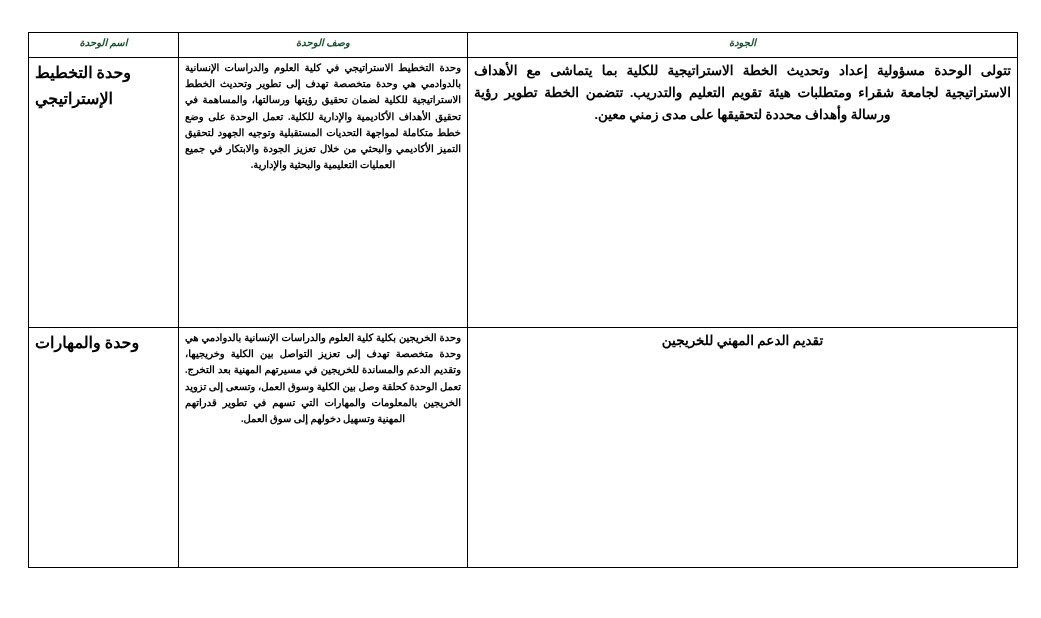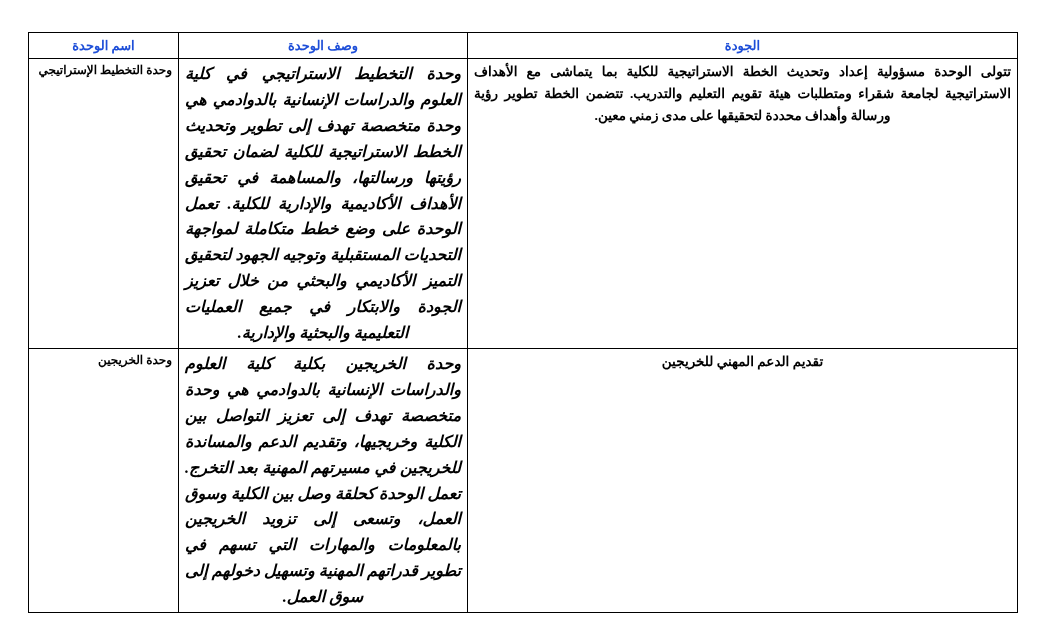--- a/index.html
+++ b/index.html
@@ -36,55 +36,55 @@
   .doc-table th {
     border: 1px solid #000000;
     vertical-align: top;
     padding: 2px 6px 2px 6px;
     font-weight: bold;
     line-height: 1.62;
   }
 
   
   .hdr-cell {
-    color: #1d4ed8;
-    font-size: 13px;
+    color: #14532d;
+    font-size: 10px;
     text-align: center;
     height: 20px;
     line-height: 1.35;
     padding-top: 3px;
     padding-bottom: 3px;
     font-weight: bold;
+    font-style: italic;
   }
   .hdr-name   { text-align: center; }
   .hdr-desc   { text-align: center; margin-top: 40px; }
   .hdr-tasks  { text-align: center; }
 
   
   col.c-name  { width: 150px; }
   col.c-desc  { width: 289px; }
   col.c-tasks { width: 550px; }
 
   
   .cell-name {
-    font-size: 12px;
-    text-align: right;
+    font-size: 16px;
+    text-align: left;
     line-height: 1.62;
     padding-top: 5px;
     margin-left: 20px;
   }
   .cell-desc {
-    font-size: 16px;
+    font-size: 10px;
     text-align: justify;
     text-align-last: center;
     line-height: 1.62;
     padding-top: 5px;
     padding-right: 10px;
     padding-left: 10px;
-    font-style: italic;
   }
   .cell-tasks {
     font-size: 13.5px;
     text-align: justify;
     text-align-last: center;
     line-height: 1.62;
     padding-top: 5px;
     padding-right: 8px;
     padding-left: 8px;
     margin-top: 44px;
@@ -117,18 +117,18 @@
     </thead>
     <tbody>
       <tr class="row-1">
         <td class="cell-tasks">تتولى الوحدة مسؤولية إعداد وتحديث الخطة الاستراتيجية للكلية بما يتماشى مع الأهداف الاستراتيجية لجامعة شقراء ومتطلبات هيئة تقويم التعليم والتدريب. تتضمن الخطة تطوير رؤية ورسالة وأهداف محددة لتحقيقها على مدى زمني معين.</td>
         <td class="cell-desc">وحدة التخطيط الاستراتيجي في كلية العلوم والدراسات الإنسانية بالدوادمي هي وحدة متخصصة تهدف إلى تطوير وتحديث الخطط الاستراتيجية للكلية لضمان تحقيق رؤيتها ورسالتها، والمساهمة في تحقيق الأهداف الأكاديمية والإدارية للكلية. تعمل الوحدة على وضع خطط متكاملة لمواجهة التحديات المستقبلية وتوجيه الجهود لتحقيق التميز الأكاديمي والبحثي من خلال تعزيز الجودة والابتكار في جميع العمليات التعليمية والبحثية والإدارية.</td>
         <td class="cell-name">وحدة التخطيط الإستراتيجي</td>
       </tr>
       <tr class="row-2">
         <td class="cell-tasks single-line">تقديم الدعم المهني للخريجين</td>
         <td class="cell-desc">وحدة الخريجين بكلية كلية العلوم والدراسات الإنسانية بالدوادمي هي وحدة متخصصة تهدف إلى تعزيز التواصل بين الكلية وخريجيها، وتقديم الدعم والمساندة للخريجين في مسيرتهم المهنية بعد التخرج. تعمل الوحدة كحلقة وصل بين الكلية وسوق العمل، وتسعى إلى تزويد الخريجين بالمعلومات والمهارات التي تسهم في تطوير قدراتهم المهنية وتسهيل دخولهم إلى سوق العمل.</td>
-        <td class="cell-name">وحدة الخريجين</td>
+        <td class="cell-name">وحدة والمهارات</td>
       </tr>
     </tbody>
   </table>
 
 </div>
 
 </body></html>

